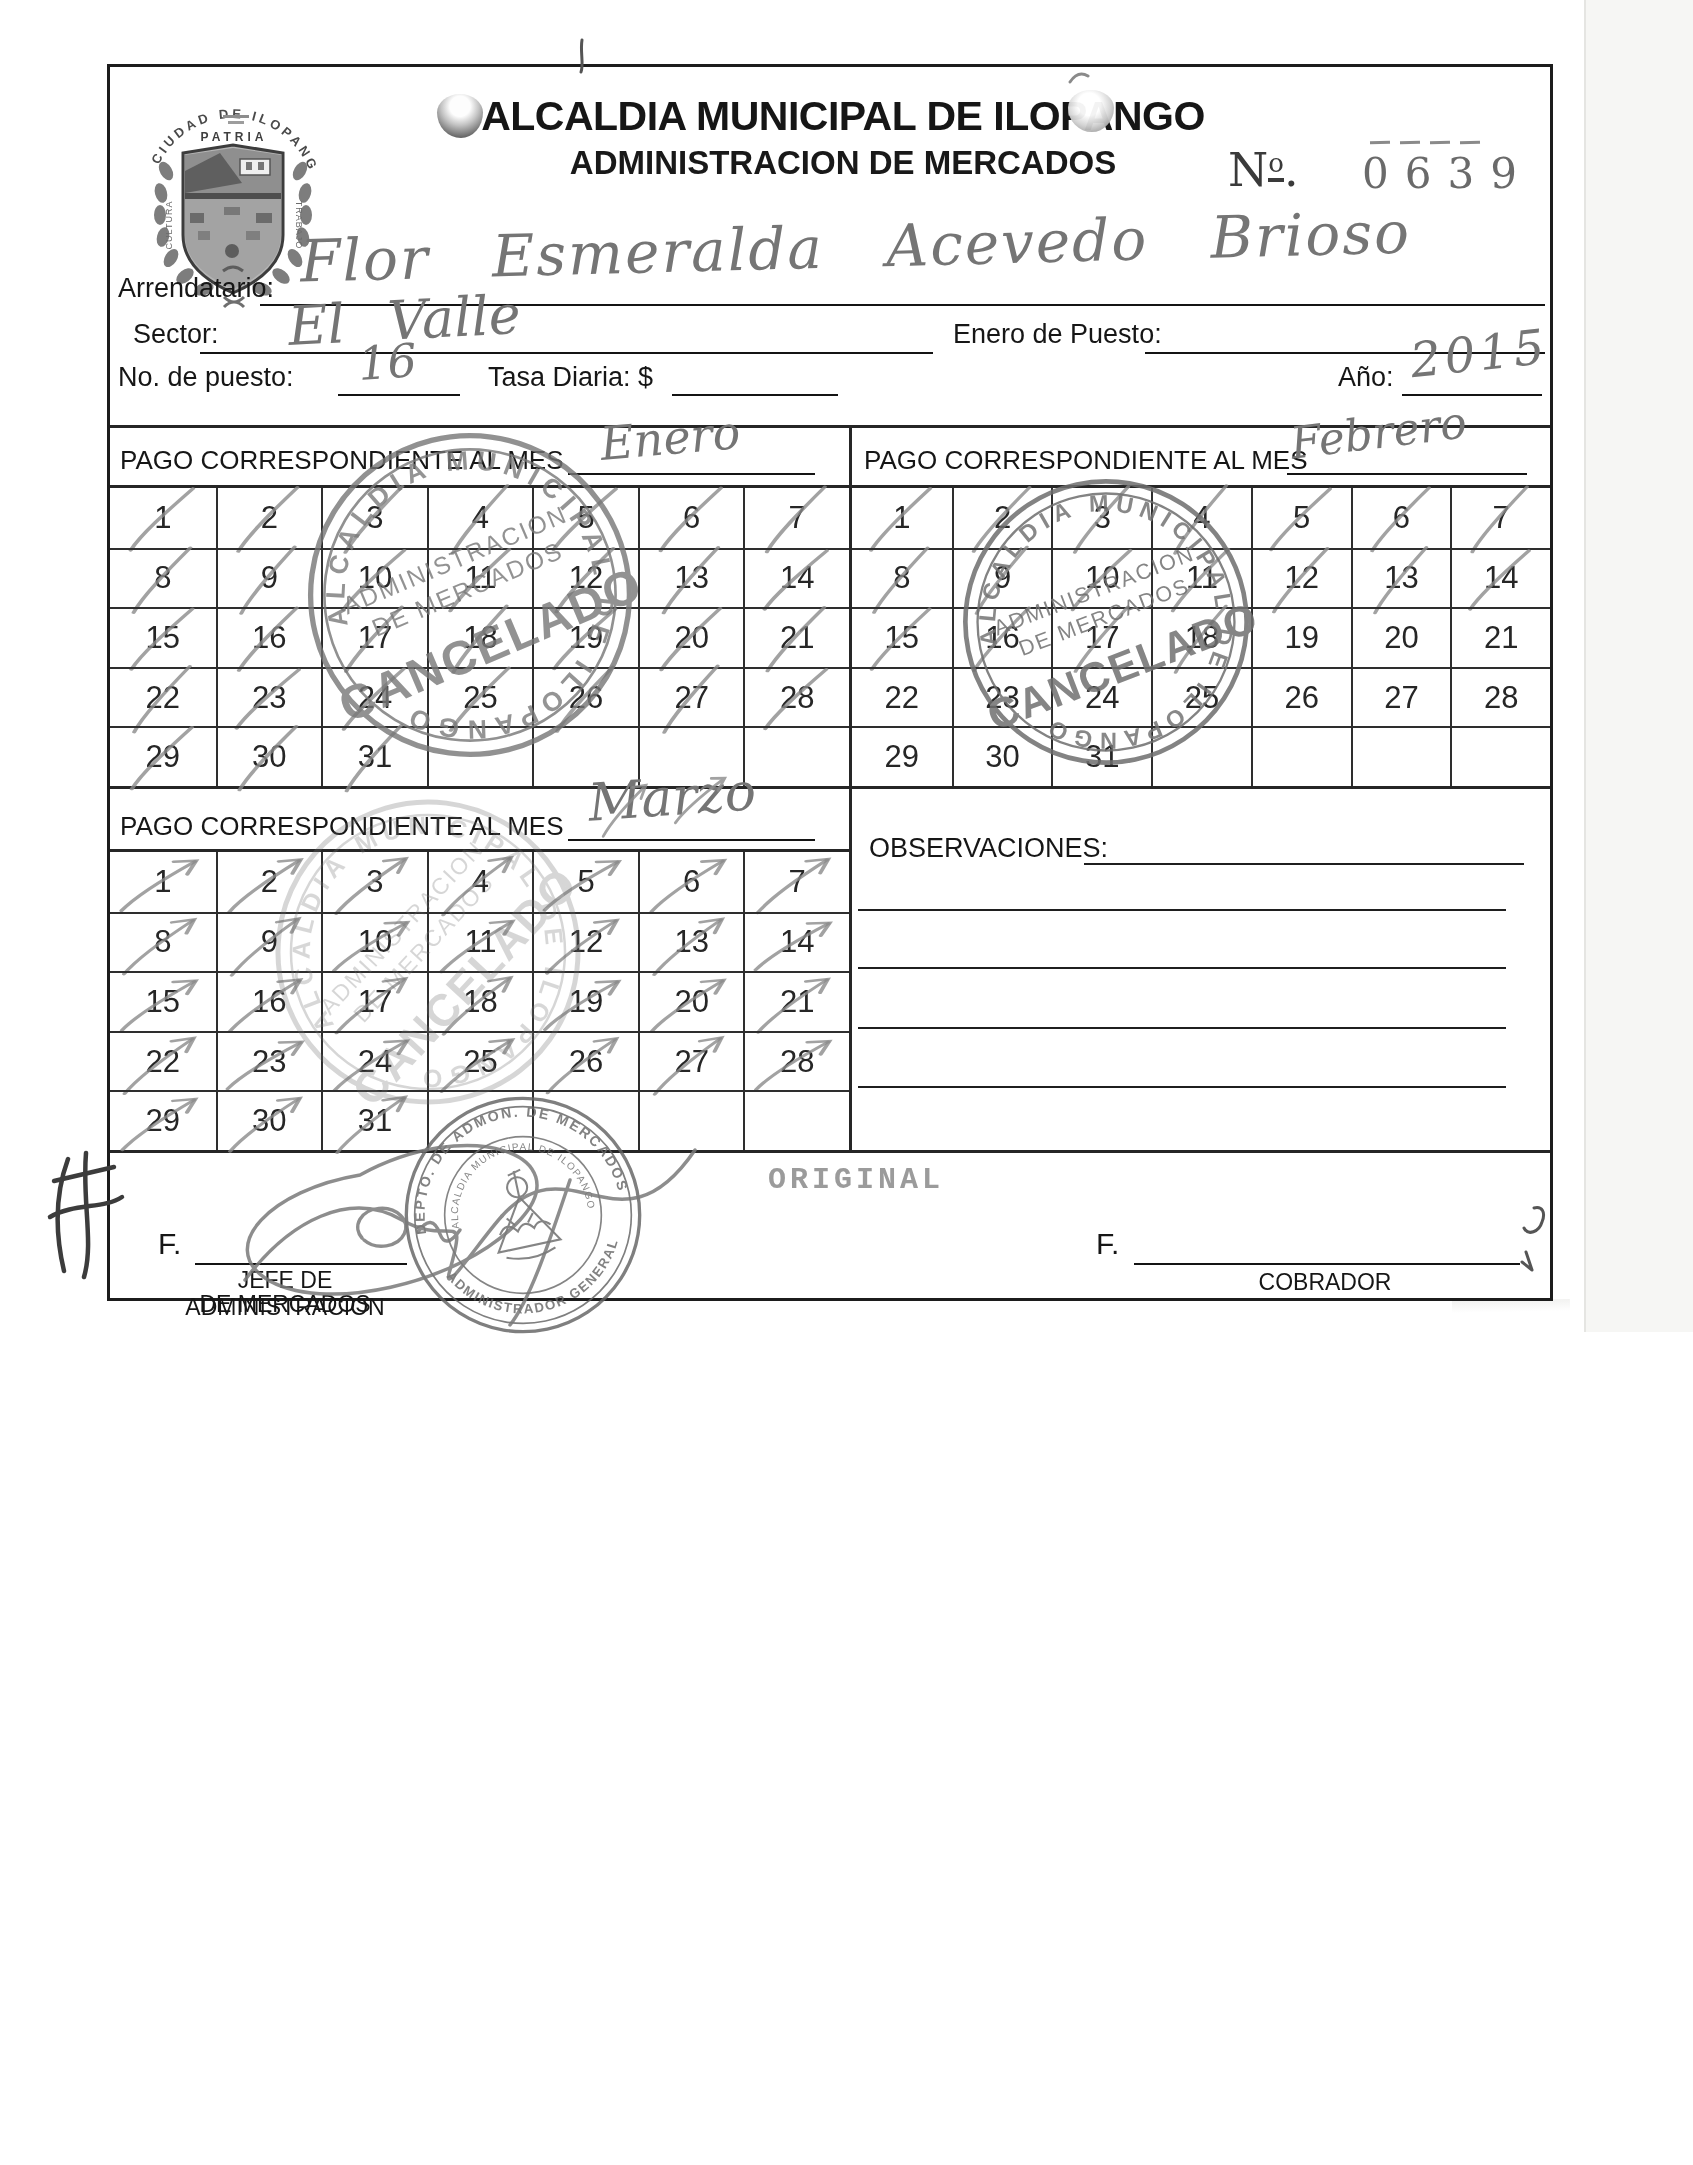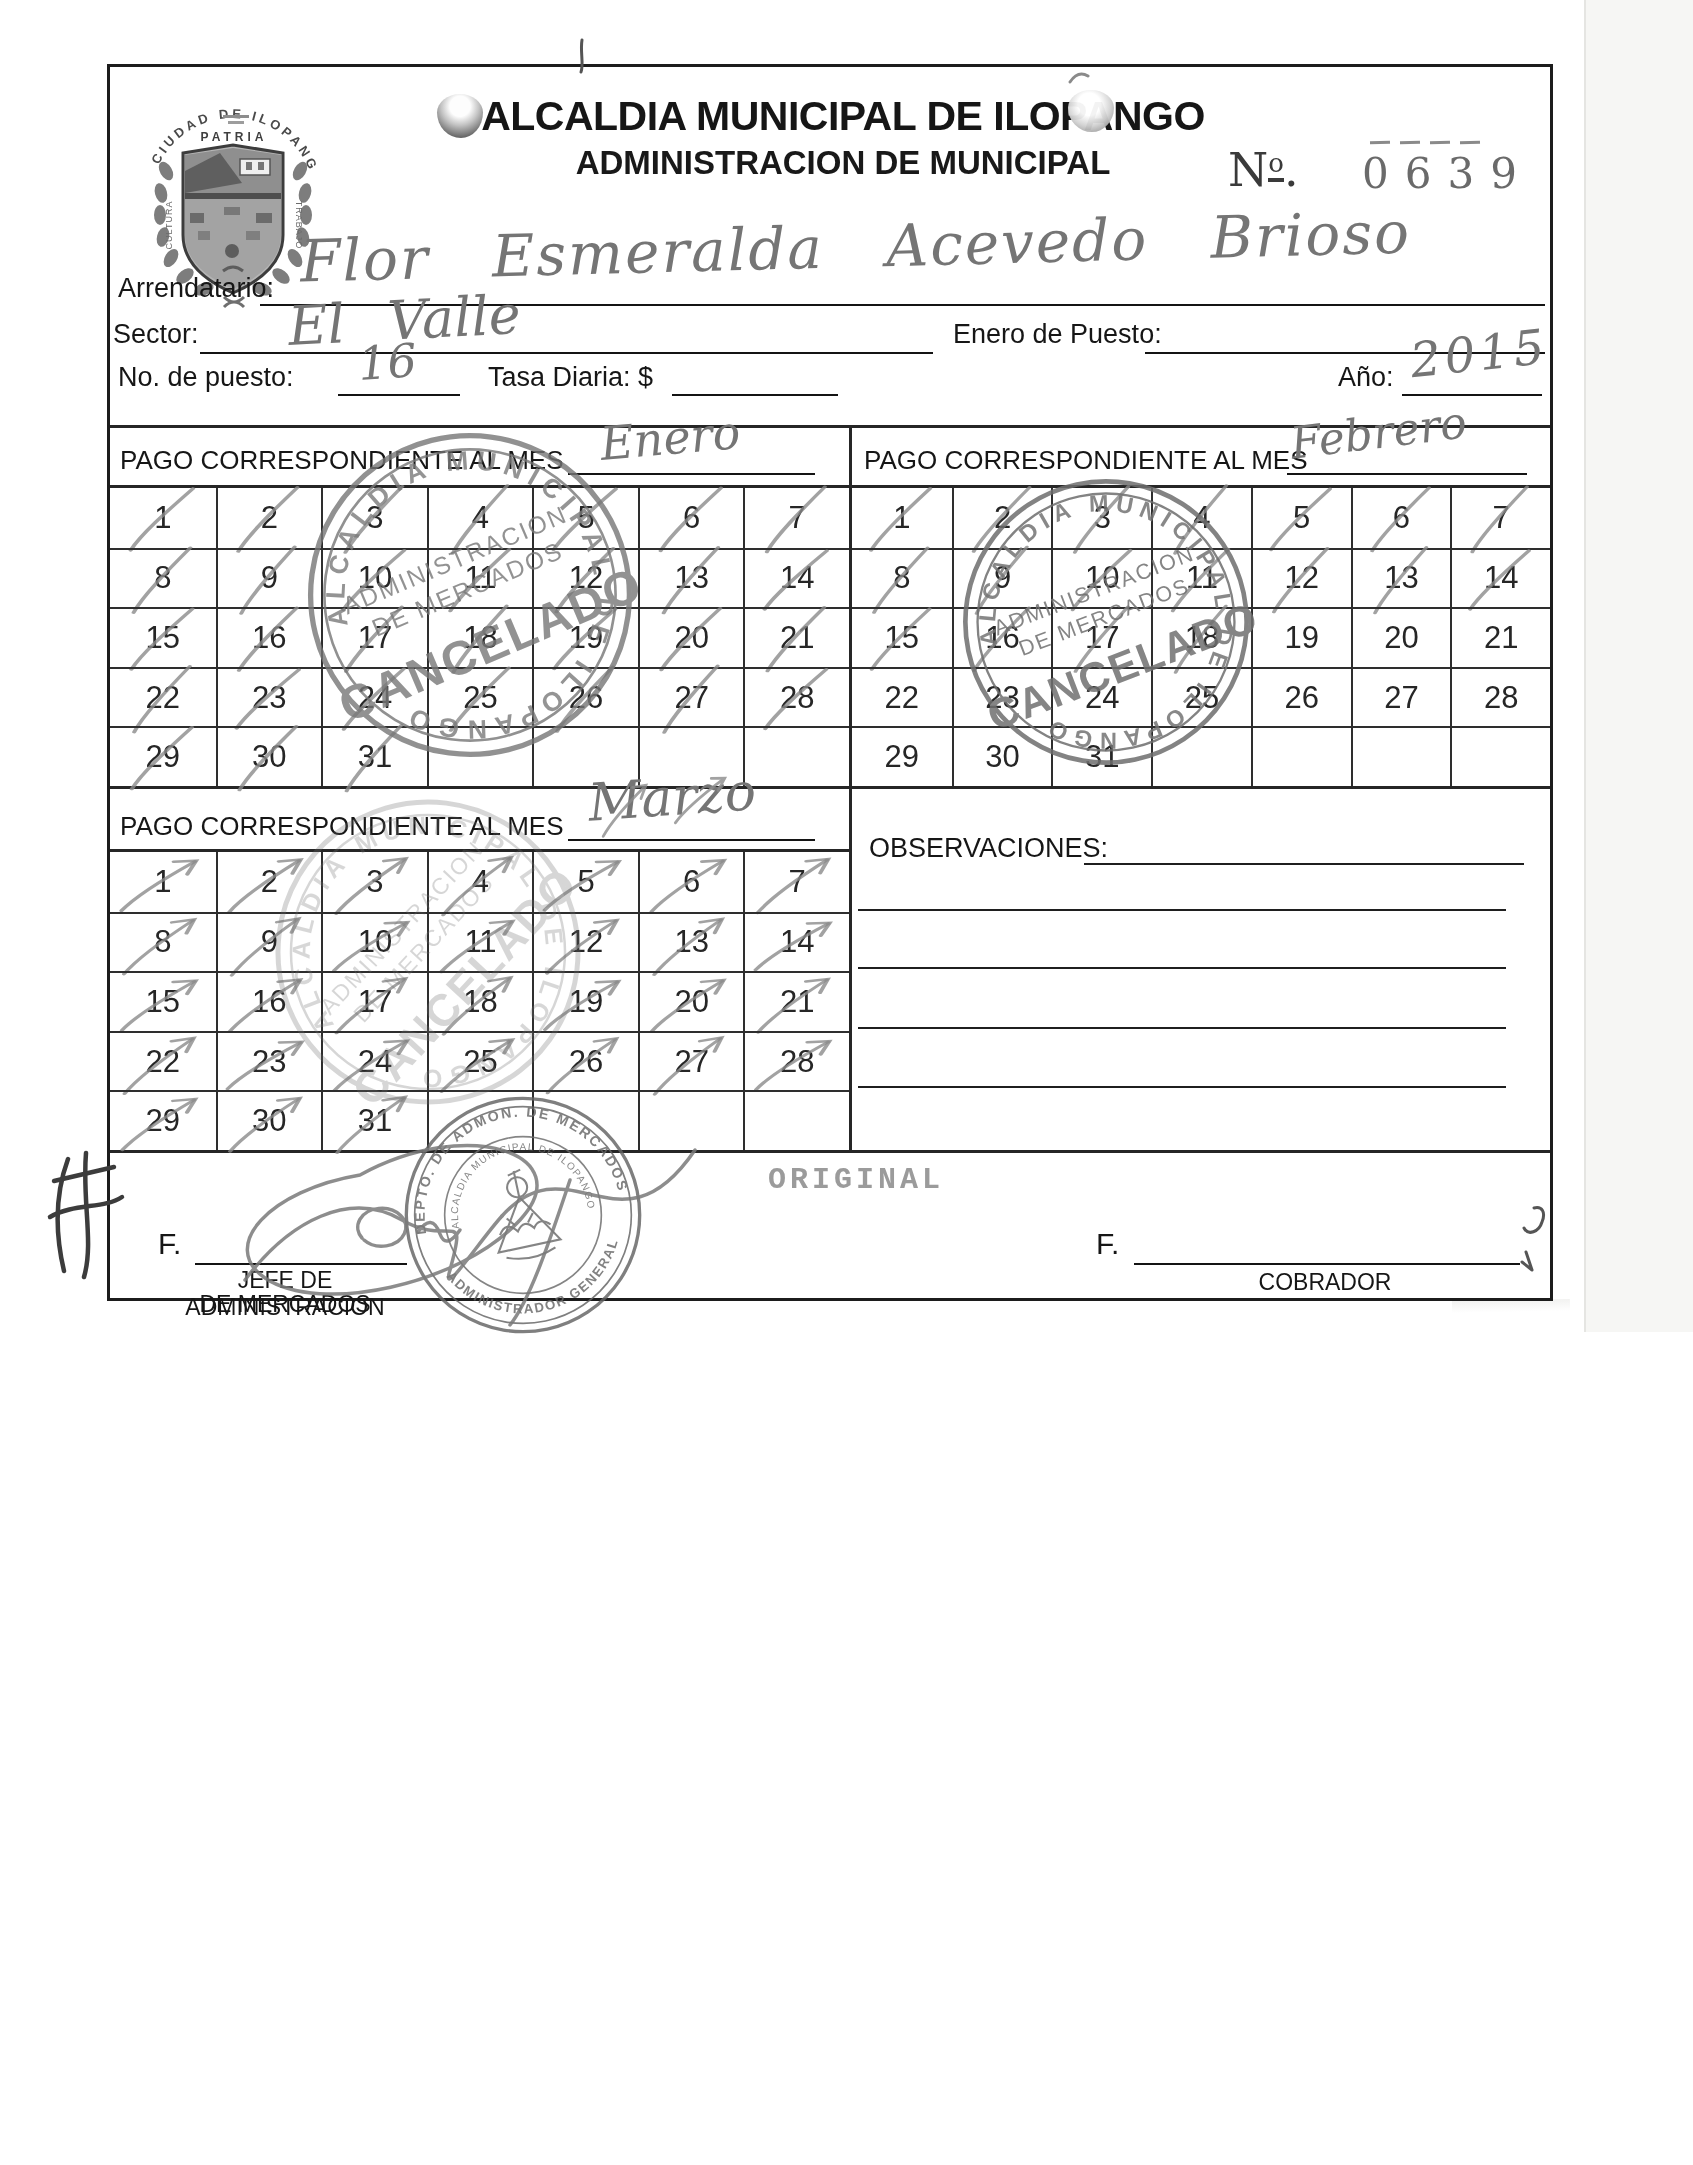--- a/index.html
+++ b/index.html
@@ -115,37 +115,37 @@
       <rect x="70" y="156" width="12" height="9" fill="#7f7f7f"></rect>
       <rect x="118" y="156" width="14" height="9" fill="#7f7f7f"></rect>
       <circle cx="104" cy="176" r="7" fill="#5d5d5d"></circle>
       <path d="M95 196 q10 -8 20 0" stroke="#5d5d5d" stroke-width="3" fill="none"></path>
     </g>
     <path d="M96 222 q10 10 20 0 M96 232 q10 -10 20 0" stroke="#6f6f6f" stroke-width="3" fill="none"></path>
   </svg>
 
   <div class="abs titleblock">
     <div class="title">ALCALDIA MUNICIPAL DE ILOPANGO</div>
-    <div class="subtitle">ADMINISTRACION DE MUNICIPAL</div>
+    <div class="subtitle">ADMINISTRACION DE MERCADOS</div>
   </div>
 
   <div class="abs no-group">
     <span class="no-label"><span>N</span><span class="no-ord">o</span>.</span>
     <span class="no-dash" style="left:142px"></span>
     <span class="no-dash" style="left:172px"></span>
     <span class="no-dash" style="left:202px"></span>
     <span class="no-dash" style="left:232px"></span>
     <span class="no-number">0639</span>
   </div>
 
   <div class="abs flabel" style="left:8px;top:206px">Arrendatario:</div>
   <div class="abs fline" style="left:150px;top:146px;width:1285px;height:91px"></div>
   <div class="abs hw" style="left:190px;top:146px;font-size:58px;word-spacing:42px;letter-spacing:2px;transform:rotate(-1.5deg)">Flor Esmeralda Acevedo Brioso</div>
 
-  <div class="abs flabel" style="left:3px;top:252px">Sector:</div>
+  <div class="abs flabel" style="left:23px;top:252px">Sector:</div>
   <div class="abs fline" style="left:90px;top:237px;width:733px;height:48px"></div>
   <div class="abs hw" style="left:178px;top:222px;font-size:54px;word-spacing:26px;transform:rotate(-3deg)">El Valle</div>
 
   <div class="abs flabel" style="left:843px;top:252px">Enero de Puesto:</div>
   <div class="abs fline" style="left:1035px;top:237px;width:400px;height:48px"></div>
   <div class="abs hw" style="left:1060px;top:230px;font-size:44px"></div>
 
   <div class="abs flabel" style="left:8px;top:295px">No. de puesto:</div>
   <div class="abs fline" style="left:228px;top:280px;width:122px;height:47px"></div>
   <div class="abs hw" style="left:248px;top:268px;font-size:46px;transform:rotate(-4deg)">16</div>

